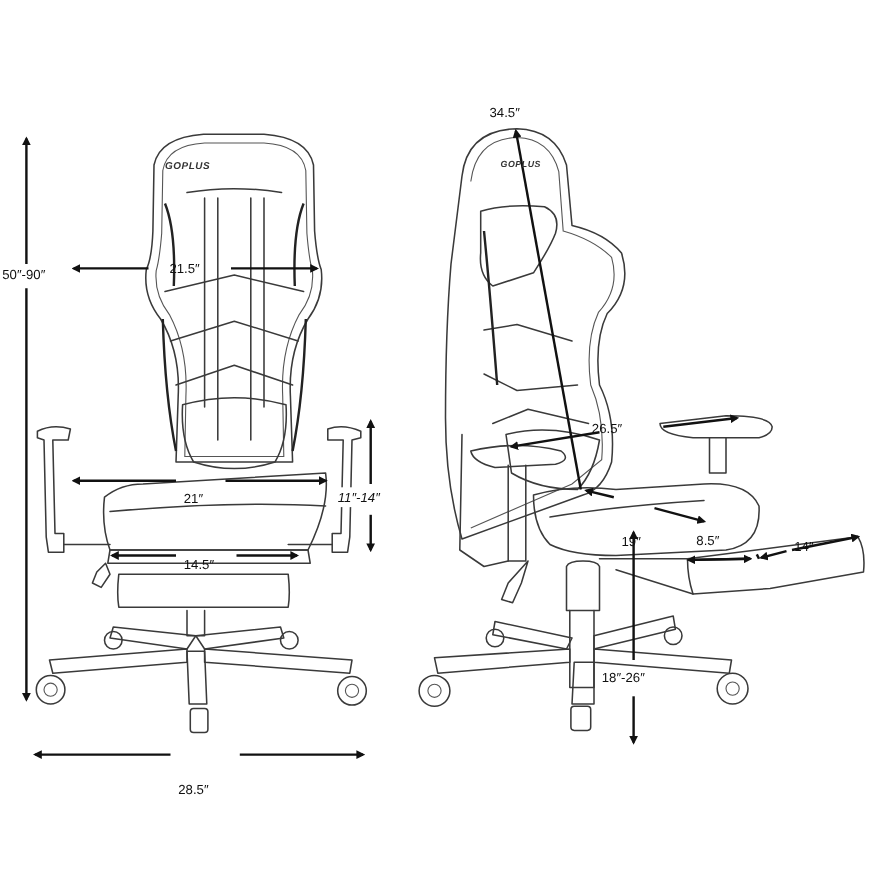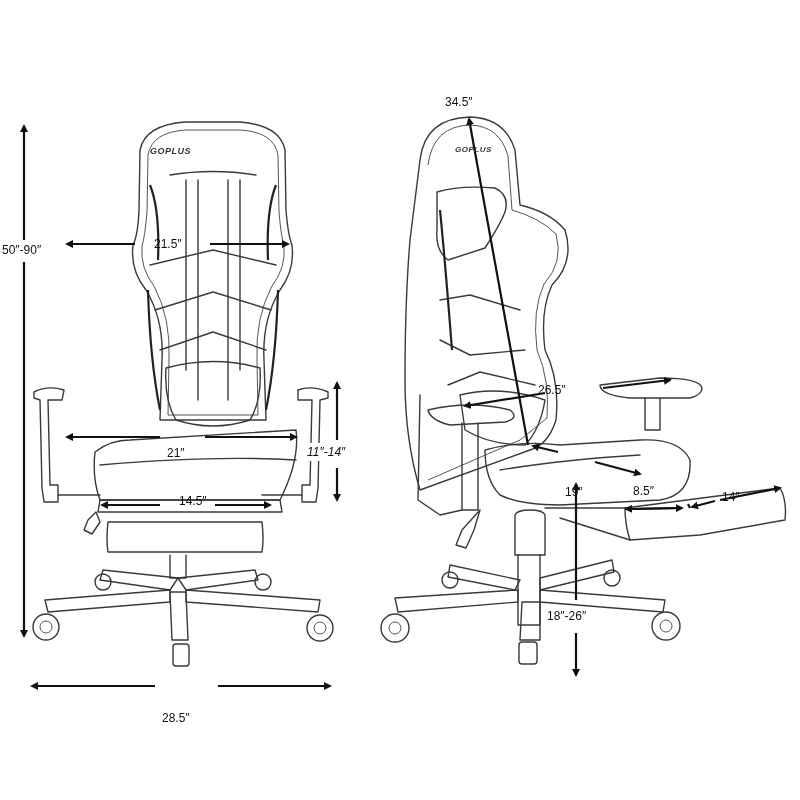--- a/index.html
+++ b/index.html
@@ -166,21 +166,21 @@
   </g>
 </svg>
 
 <div class="logo" style="left:150px; top:146px;">GOPLUS</div>
 <div class="logo" style="left:455px; top:145px; font-size:8px;">GOPLUS</div>
 
 <div class="lbl" style="left:0px; top:241px;">50″-90″</div>
 <div class="lbl" style="left:152px; top:235px; background:transparent;">21.5″</div>
 <div class="lbl" style="left:165px; top:428px; background:transparent;margin-top:16px;">21″</div>
 <div class="lbl" style="left:305px; top:443px;font-style:italic;">11″-14″</div>
-<div class="lbl" style="left:165px; top:492px; background:transparent;margin-left:12px;">14.5″</div>
+<div class="lbl" style="left:165px; top:504px; background:transparent;">14.5″</div>
 <div class="lbl" style="left:160px; top:677px;margin-top:32px;">28.5″</div>
 
 <div class="lbl" style="left:443px; top:93px;">34.5″</div>
 <div class="lbl" style="left:536px; top:381px; background:transparent;">26.5″</div>
 <div class="lbl" style="left:563px; top:451px; background:transparent;margin-top:32px;">19″</div>
 <div class="lbl" style="left:720px; top:488px; background:transparent;">14″</div>
 <div class="lbl" style="left:631px; top:482px; background:transparent;">8.5″</div>
 <div class="lbl" style="left:545px; top:607px;">18″-26″</div>
 
 </div>

